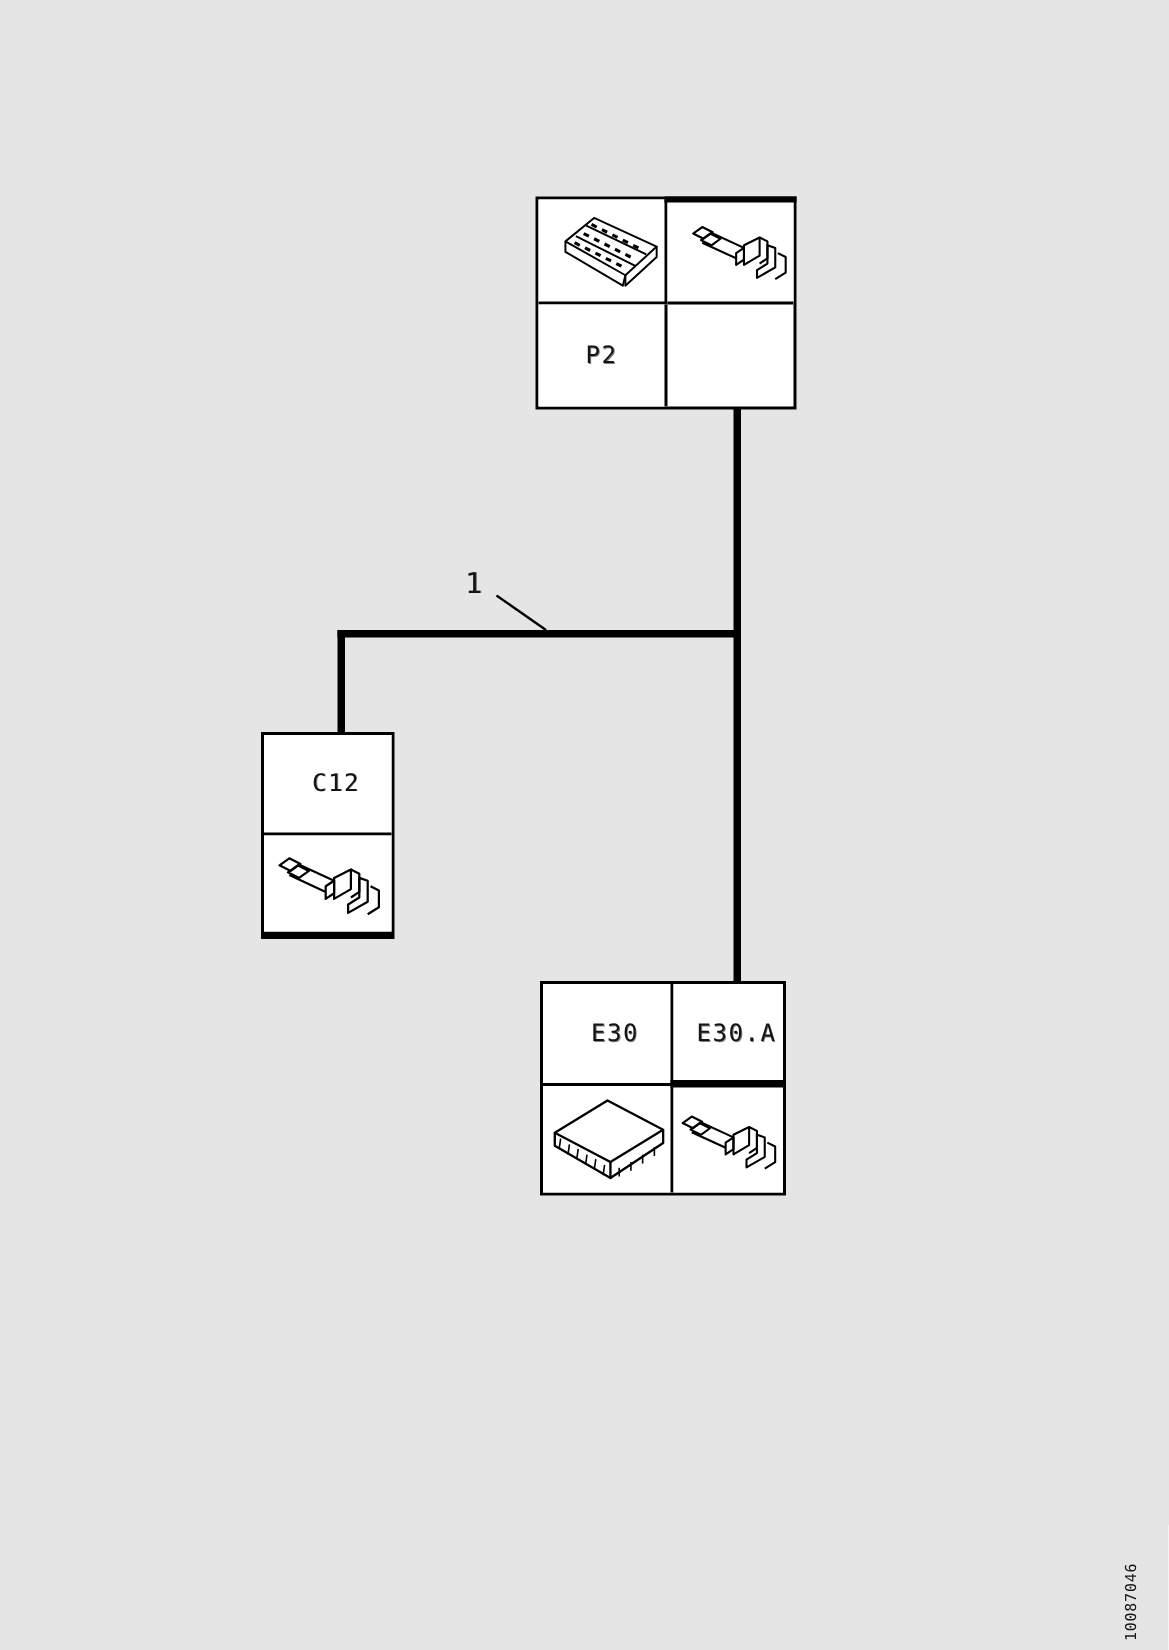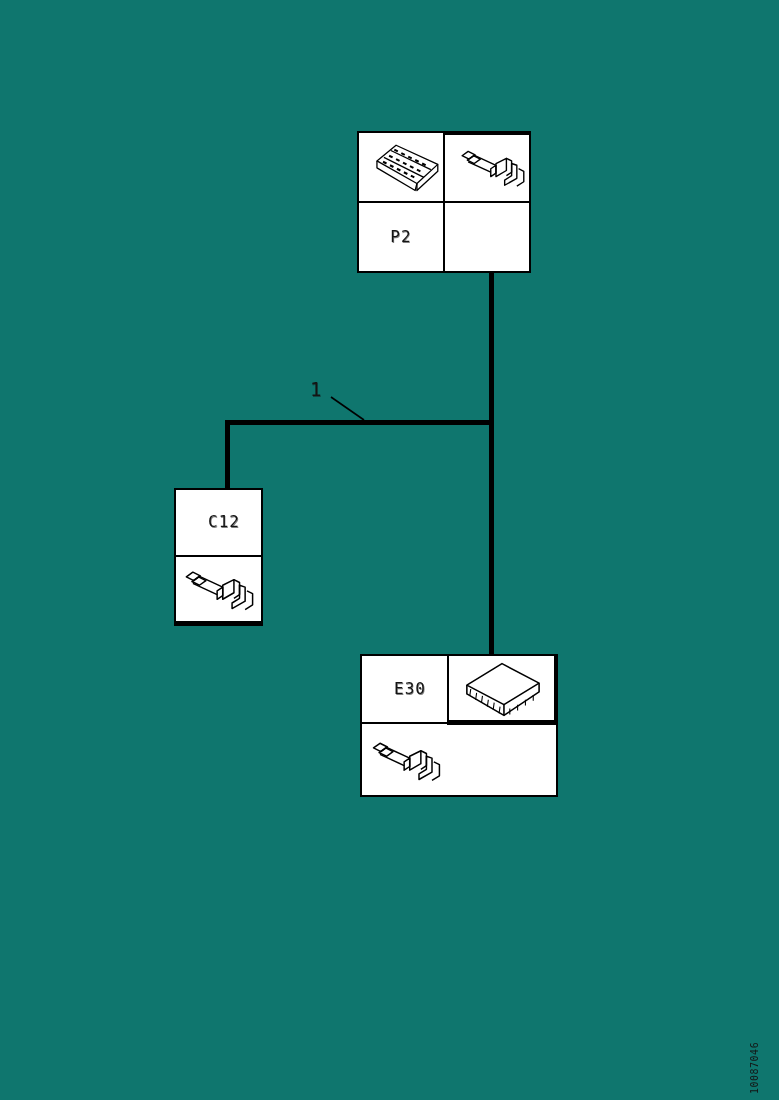--- a/index.html
+++ b/index.html
@@ -5,21 +5,21 @@
   html, body {
     margin: 0;
     padding: 0;
     background: #ffffff;
     font-family: "DejaVu Sans Mono", "Liberation Mono", monospace;
   }
   .canvas {
     position: relative;
     width: 779px;
     height: 1100px;
-    background: #0f766e;
+    background: #e5e5e5;
     overflow: hidden;
     color: #141414;
   }
 
   
   .comp-box {
     position: absolute;
     box-sizing: border-box;
     border: 2px solid #000;
     display: grid;
@@ -33,21 +33,21 @@
   }
   .c12-box {
     left: 174px; top: 488px;
     width: 89px; height: 138px;
     border-bottom-width: 5px;
     grid-template-columns: 1fr;
     grid-template-rows: 67px 1fr;
   }
   .e30-box {
     left: 360px; top: 654px;
-    width: 198px; height: 143px;
+    width: 164px; height: 143px;
     grid-template-columns: 87px 1fr;
     grid-template-rows: 68px 1fr;
   }
   .cell {
     position: relative;
     display: flex;
     align-items: center;
     justify-content: center;
     overflow: hidden;
     background: #fff;
@@ -189,20 +189,23 @@
     </div>
   </div>
 
   <div class="comp-box e30-box">
     <div class="thick-bar e30-mid-right-bar"></div>
 
     <div class="cell br bb">
       <div class="label-text">E30</div>
     </div>
 
+    <div class="cell bb">
+      <div class="label-text">E30.A</div>
+    </div>
 
     <div class="cell br">
       <svg class="part-svg" width="82" height="66" viewBox="0 0 84 66">
         <g stroke="#000" fill="none" stroke-width="1.6" stroke-linejoin="round">
           <path d="M42 6 L80 26 L44 48 L6 28 Z"></path>
           <path d="M6 28 l0 9 L44 59 l0 -11"></path>
           <path d="M80 26 l0 9 L44 59"></path>
         </g>
         <g stroke="#000" stroke-width="1.1" fill="none">
           <path d="M10 32 l-1 7 M16 36 l-1 7 M22 39 l-1 7 M28 43 l-1 7 M34 46 l-1 7 M40 50 l-1 7"></path>

